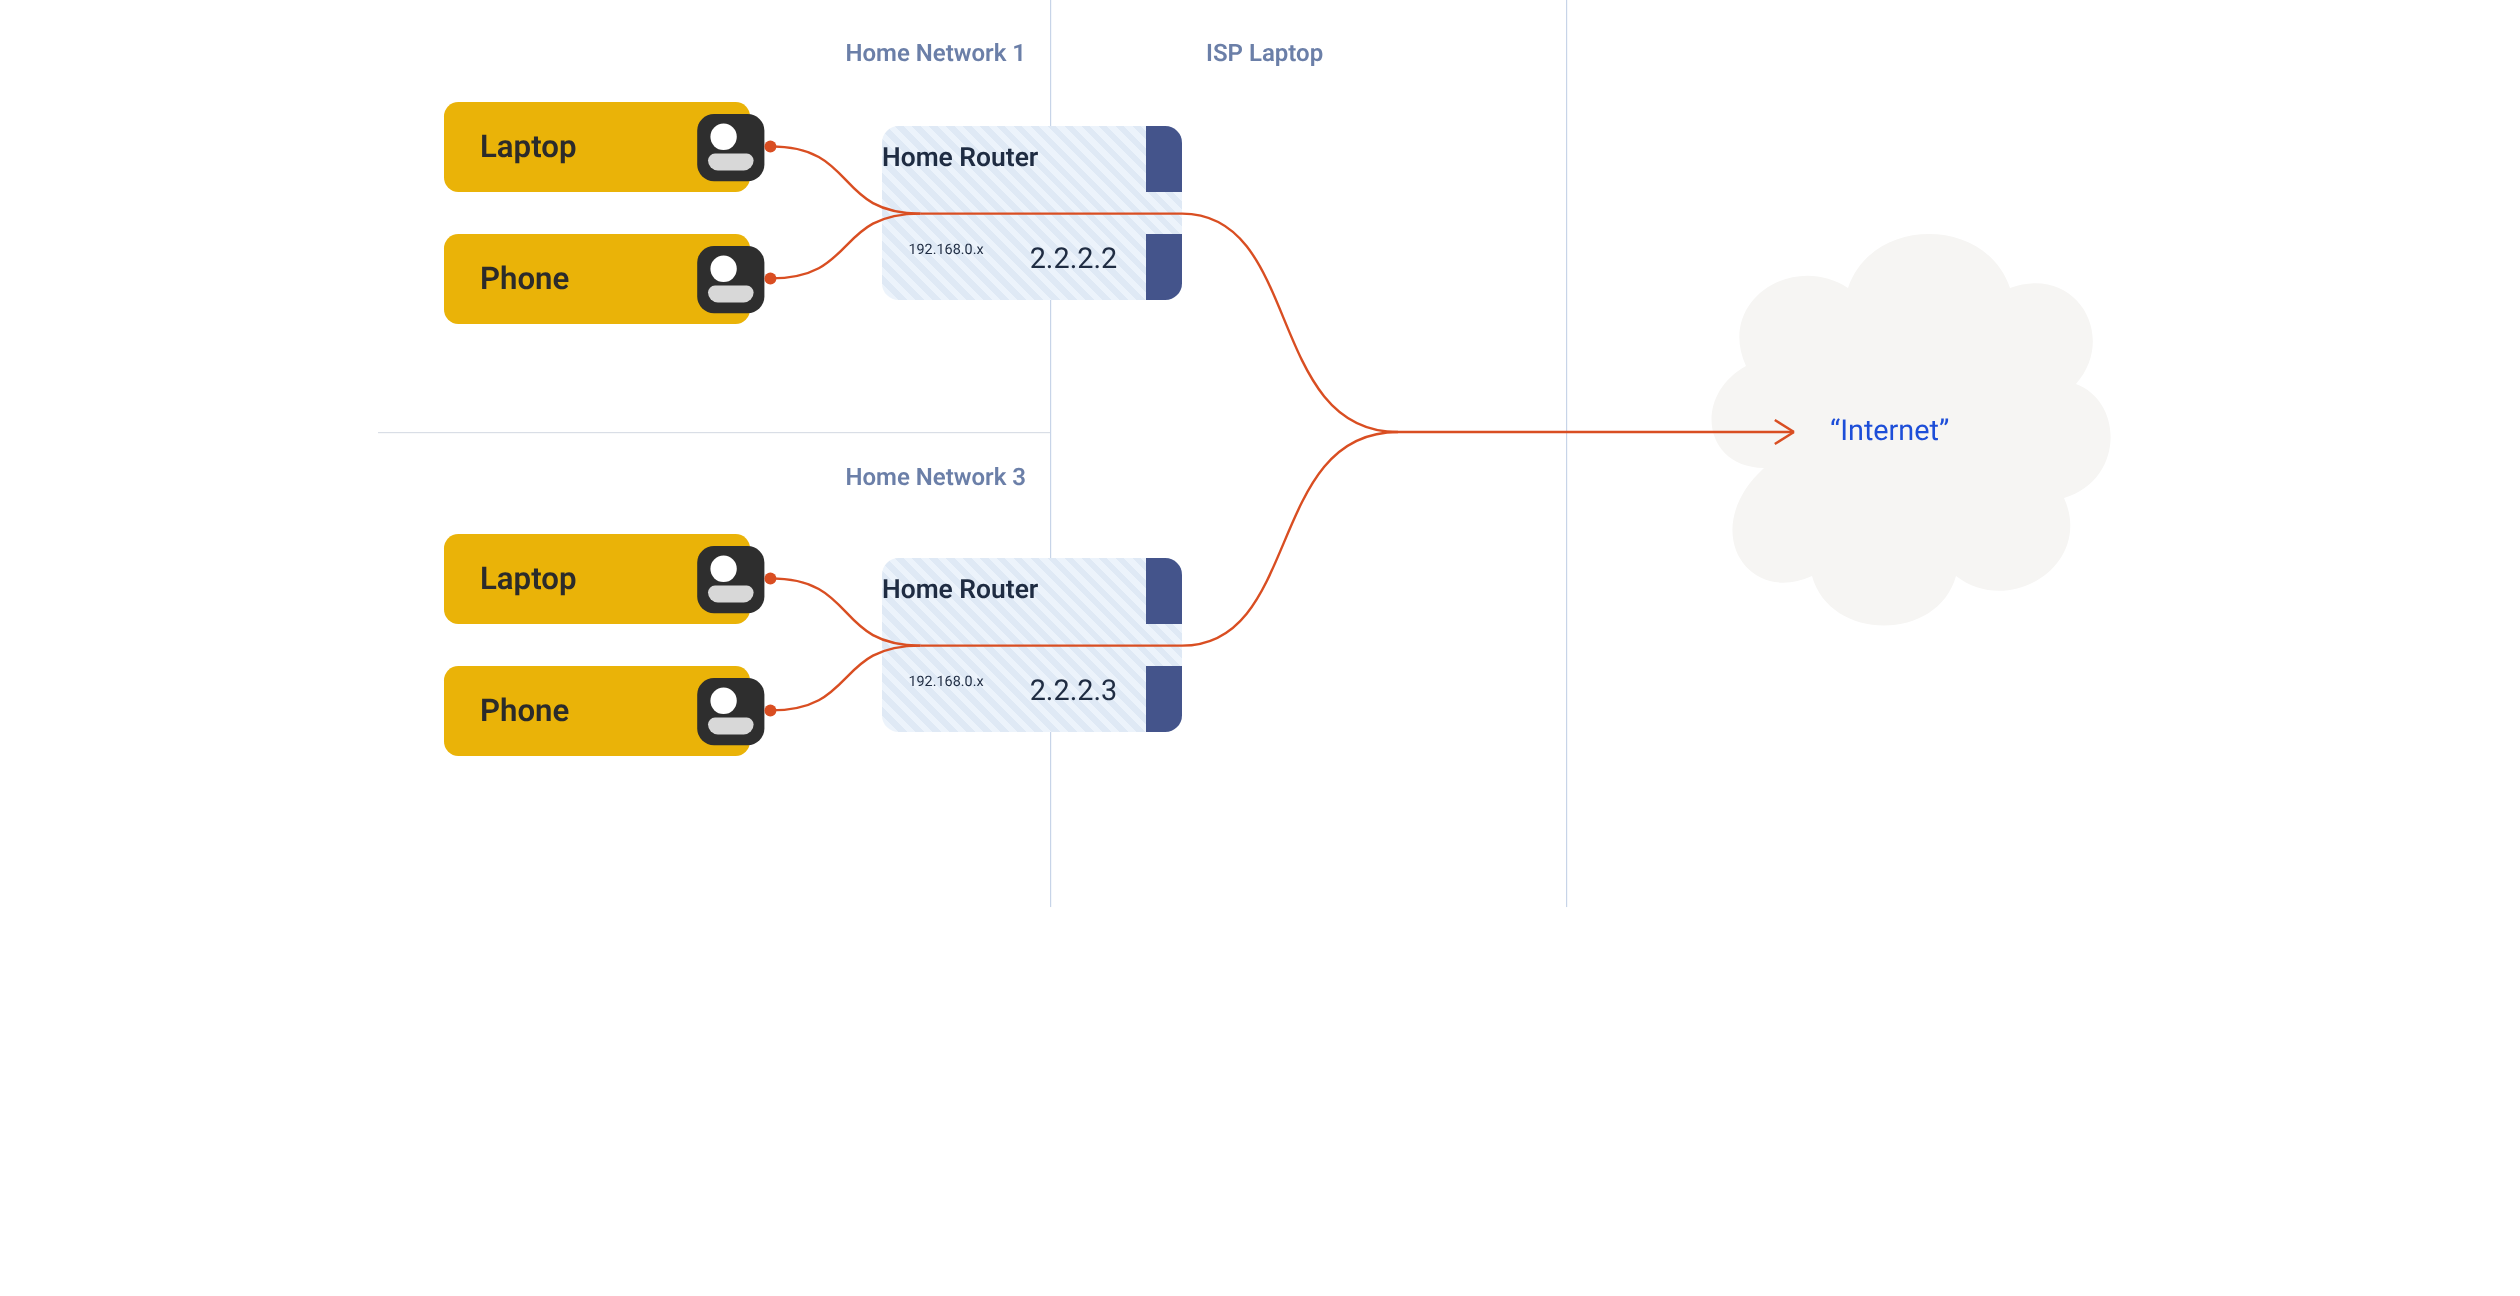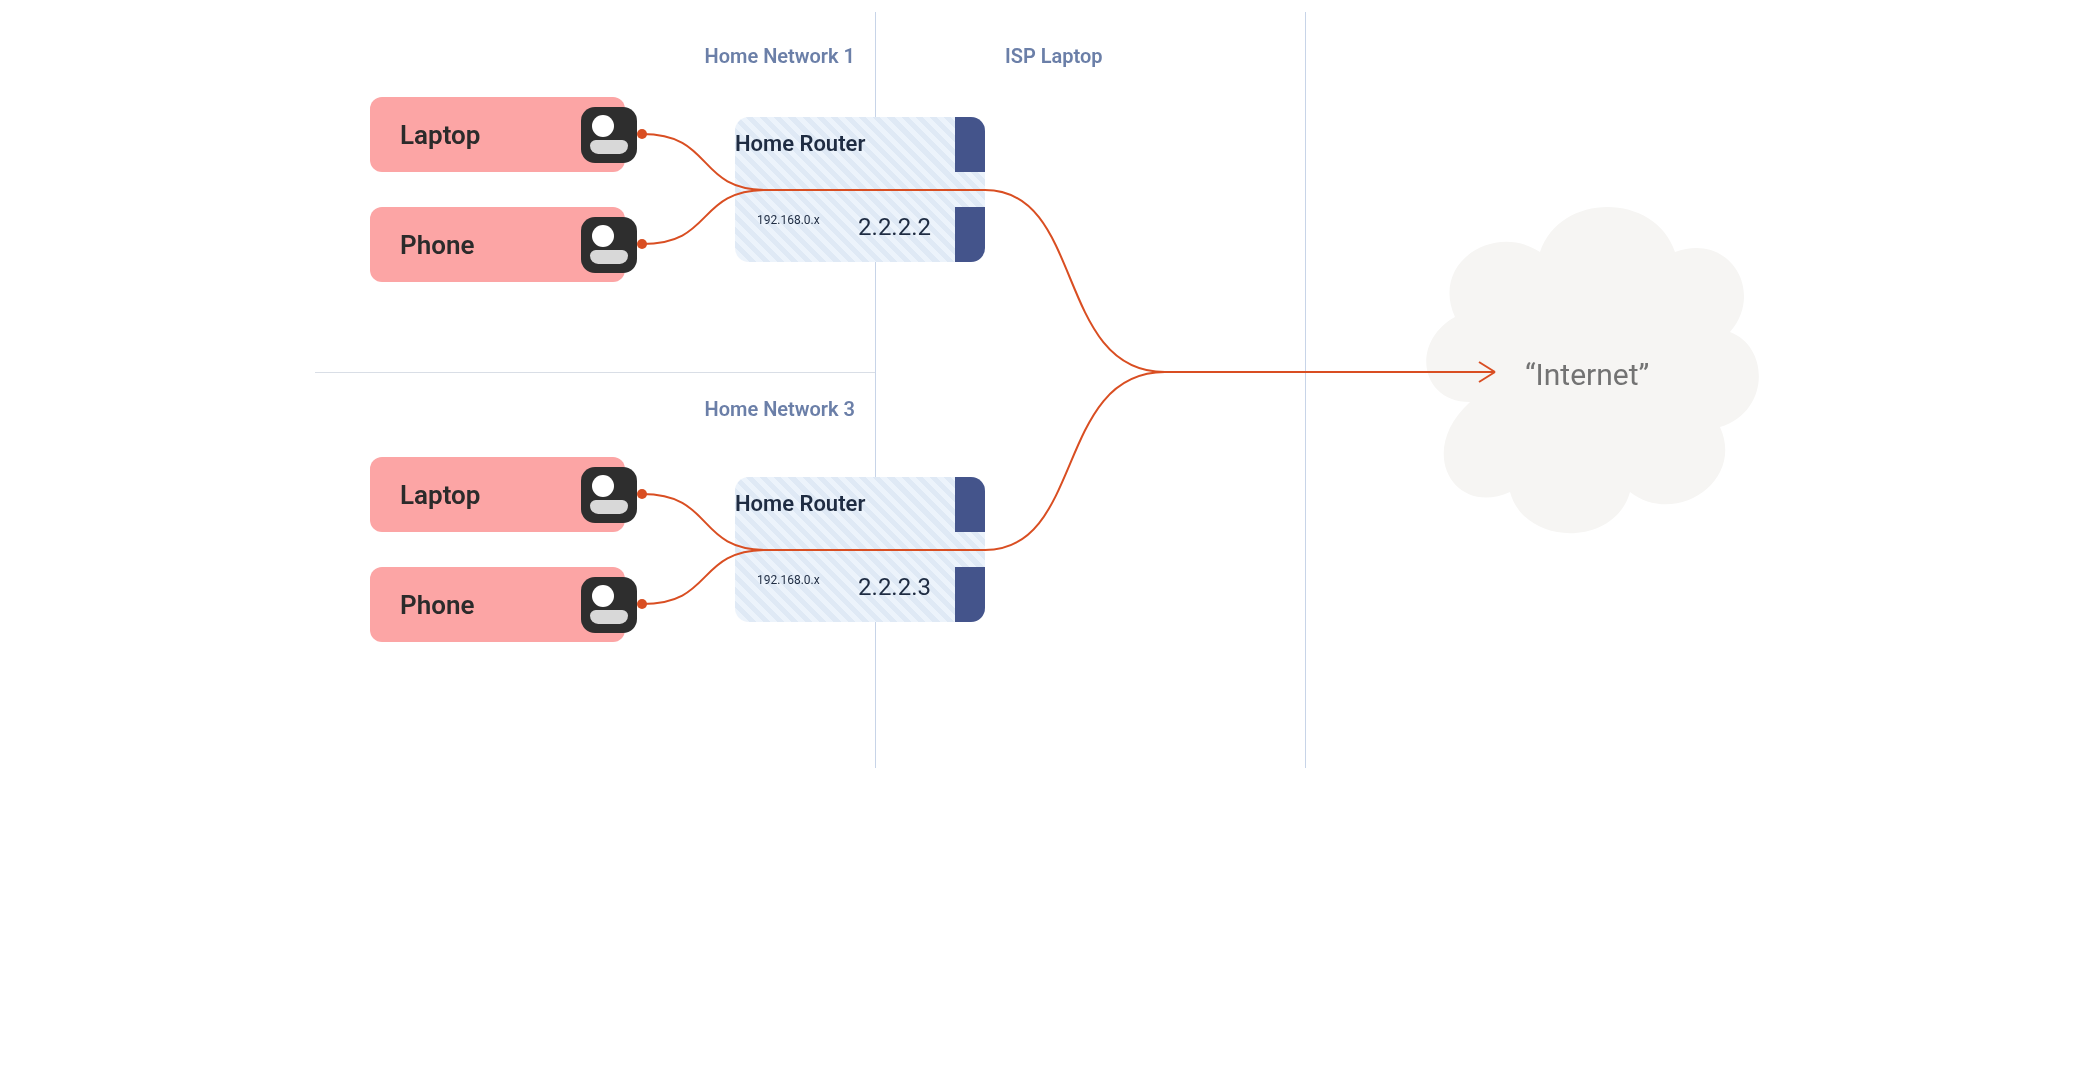--- a/index.html
+++ b/index.html
@@ -1,35 +1,35 @@
 <!DOCTYPE html>
 <html><head>
 <meta charset="utf-8">
 <style>
   html,body{margin:0;padding:0;background:#fff;font-family:-apple-system,BlinkMacSystemFont,"Segoe UI",Roboto,Helvetica,Arial,sans-serif;color:#2b2b2b}
-  .canvas{position:relative;width:1470px;height:756px;margin:12px auto}
+  .canvas{position:relative;width:1470px;height:756px;margin:0 auto}
   .section-label{position:absolute;top:32px;font-weight:600;font-size:20px;color:#6b7fa8}
   .vline{position:absolute;top:0;bottom:0;width:1px;background:#c7d4e8}
   .hline{position:absolute;left:0;width:560px;height:1px;background:#d9dee6}
-  .device-row{position:absolute;left:55px;width:255px;height:75px;background:#fca5a5;border-radius:12px;display:flex;align-items:center}
+  .device-row{position:absolute;left:55px;width:255px;height:75px;background:#eab308;border-radius:12px;display:flex;align-items:center}
   .device-label{font-size:26px;font-weight:600;margin-left:30px}
   .device-icon{position:absolute;right:-12px;width:56px;height:56px;background:#2e2e2e;border-radius:14px}
   .device-icon::before{content:"";position:absolute;left:11px;top:8px;width:22px;height:22px;background:#fff;border-radius:50%}
   .device-icon::after{content:"";position:absolute;left:9px;bottom:9px;width:38px;height:14px;background:#d8d8d8;border-radius:7px 7px 10px 10px}
   .router-box{position:absolute;width:250px;height:145px;background:#e5eef8;border-radius:14px;overflow:hidden;
     background-image:repeating-linear-gradient(45deg,#dfe9f5 0,#dfe9f5 5px,#ecf3fb 5px,#ecf3fb 10px)}
   .router-title{position:absolute;left:0;right:0;top:14px;text-align:left;font-size:22px;font-weight:600;color:#1f2c42}
   .router-ip-left{position:absolute;left:22px;top:96px;font-size:12px;color:#1f2c42}
   .router-ip-right{position:absolute;right:54px;top:96px;font-size:24px;color:#1f2c42}
   .router-stripe{position:absolute;right:0;width:30px;background:#44548b}
   .big-nat{position:absolute;width:280px;height:145px;background:#e5eef8;border-radius:14px;overflow:hidden;
     background-image:repeating-linear-gradient(45deg,#dfe9f5 0,#dfe9f5 5px,#ecf3fb 5px,#ecf3fb 10px)}
   .big-nat .router-title{font-size:21px}
   .big-nat .router-ip-right{right:60px}
-  .internet-label{position:absolute;font-size:30px;color:#737373}
+  .internet-label{position:absolute;font-size:24px;color:#1d4ed8}
   .dot{position:absolute;width:10px;height:10px;background:#d94e22;border-radius:50%;transform:translate(-5px,-5px)}
   svg{position:absolute;left:0;top:0;width:1470px;height:756px;pointer-events:none}
   path{fill:none;stroke:#d94e22;stroke-width:2}
   .arrowhead{stroke:#d94e22;stroke-width:2}
   .cloud{position:absolute}
 </style>
 </head>
 <body>
 
 <div class="canvas">

